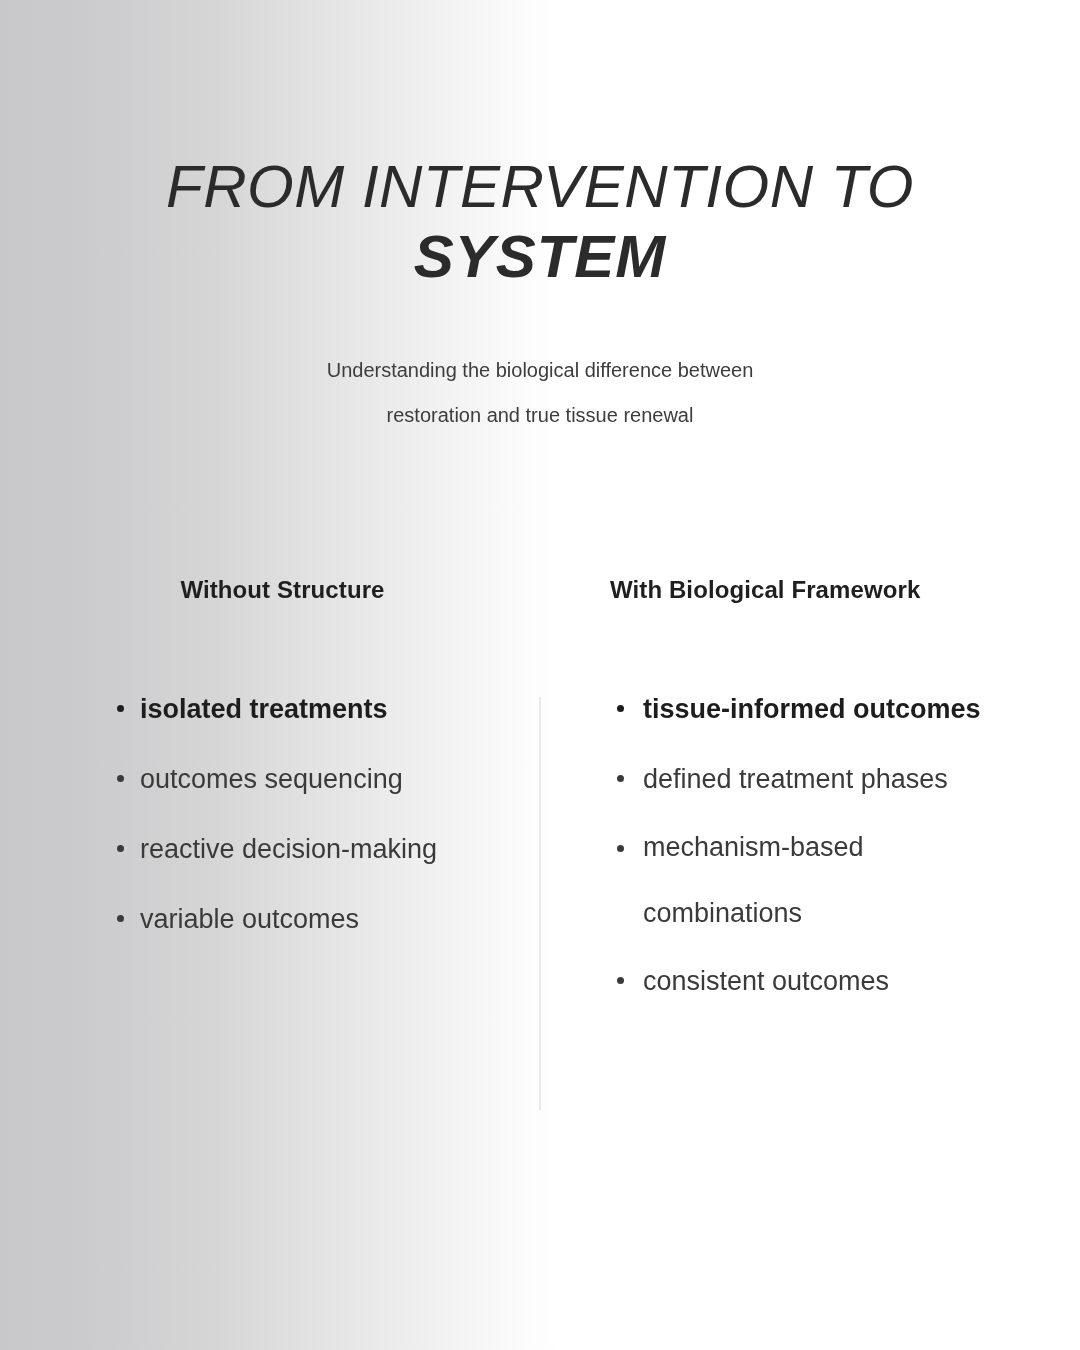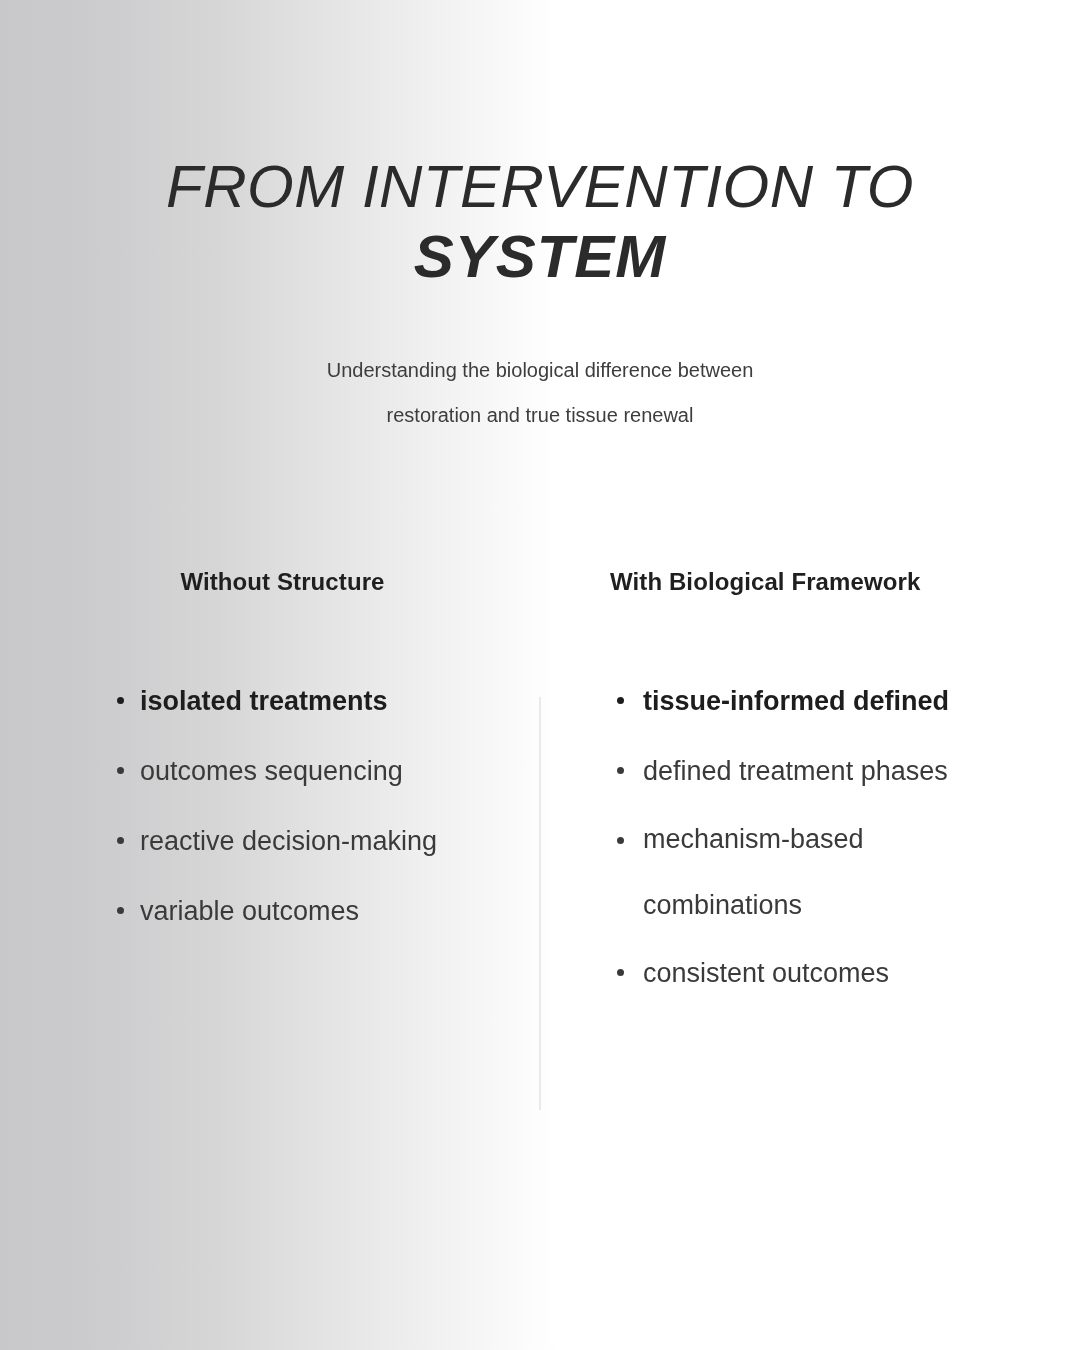--- a/index.html
+++ b/index.html
@@ -74,21 +74,21 @@
   .columns {
     position: absolute;
     left: 0;
     top: 562px;
     width: 1080px;
     height: 560px;
   }
 
   .col {
     position: absolute;
-    top: 4px;
+    top: 12px;
   }
   .col-left  { left: 110px;  width: 400px; }
   .col-right { left: 610px;  width: 420px; }
 
   .col-head {
     font-size: 24px;
     line-height: 32px;
     font-weight: 700;
     color: #1f1f1f;
     letter-spacing: 0.1px;
@@ -177,21 +177,21 @@
         <li class="bullet-item first">isolated treatments</li>
         <li class="bullet-item">outcomes sequencing</li>
         <li class="bullet-item">reactive decision-making</li>
         <li class="bullet-item">variable outcomes</li>
       </ul>
     </div>
 
     <div class="col col-right">
       <div class="col-head">With Biological Framework</div>
       <ul class="bullet-list">
-        <li class="bullet-item first">tissue-informed defined</li>
+        <li class="bullet-item first">tissue-informed outcomes</li>
         <li class="bullet-item">defined treatment phases</li>
         <li class="bullet-item wraps">mechanism-based combinations</li>
         <li class="bullet-item">consistent outcomes</li>
       </ul>
     </div>
 
   </div>
 </div>
 
 </body></html>

